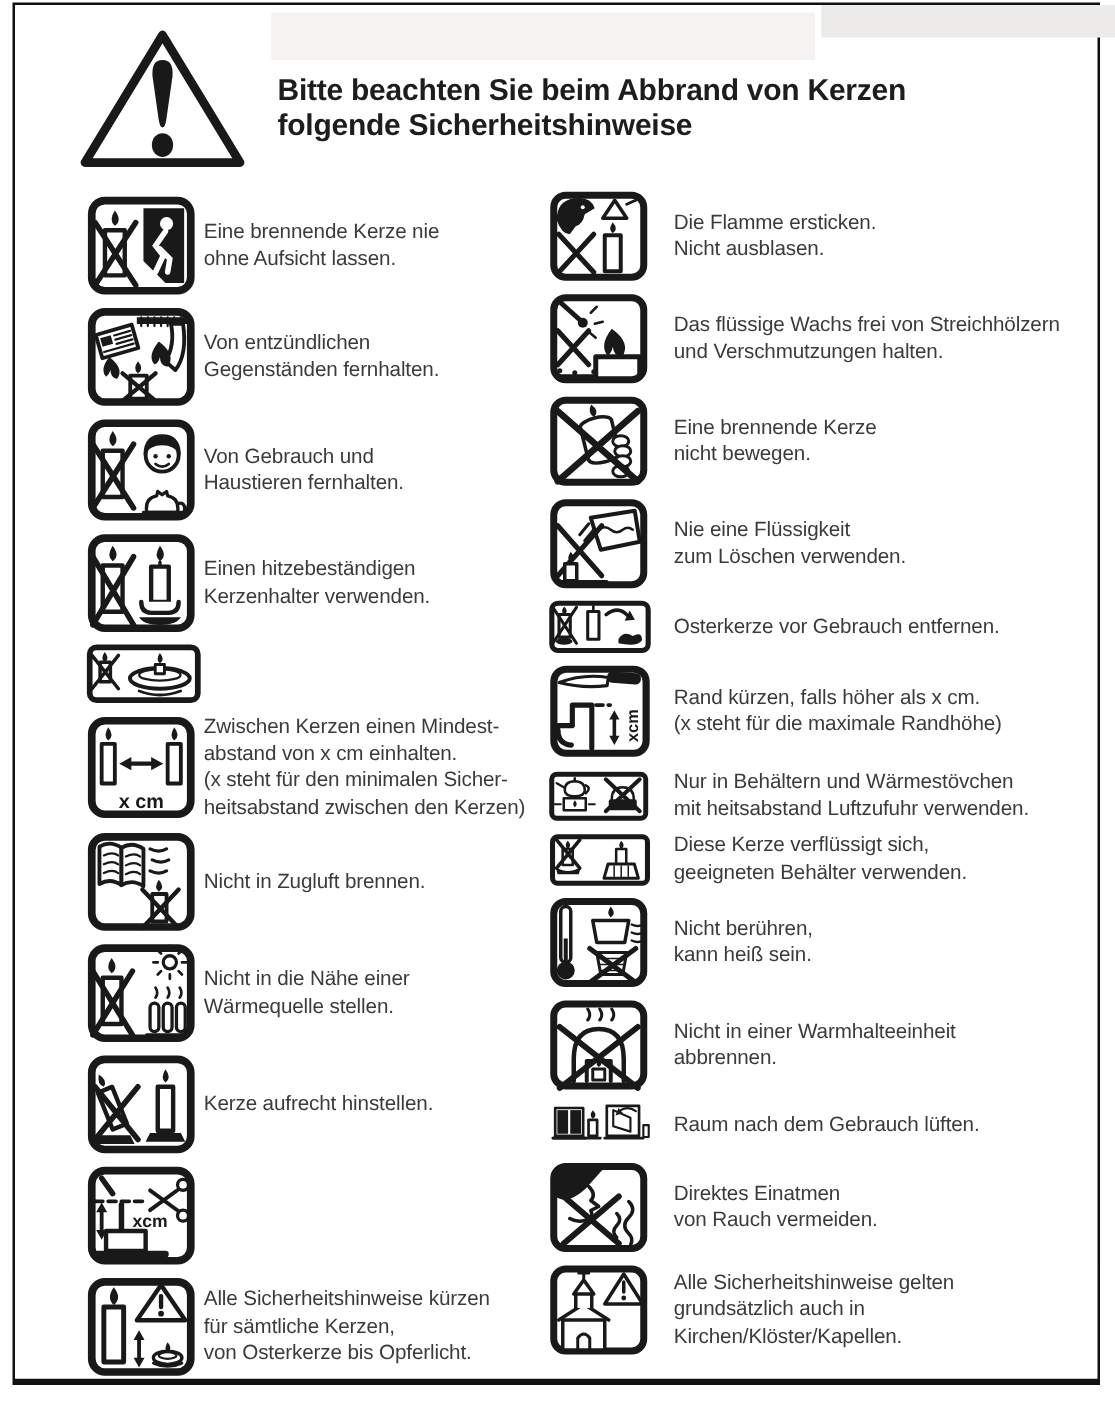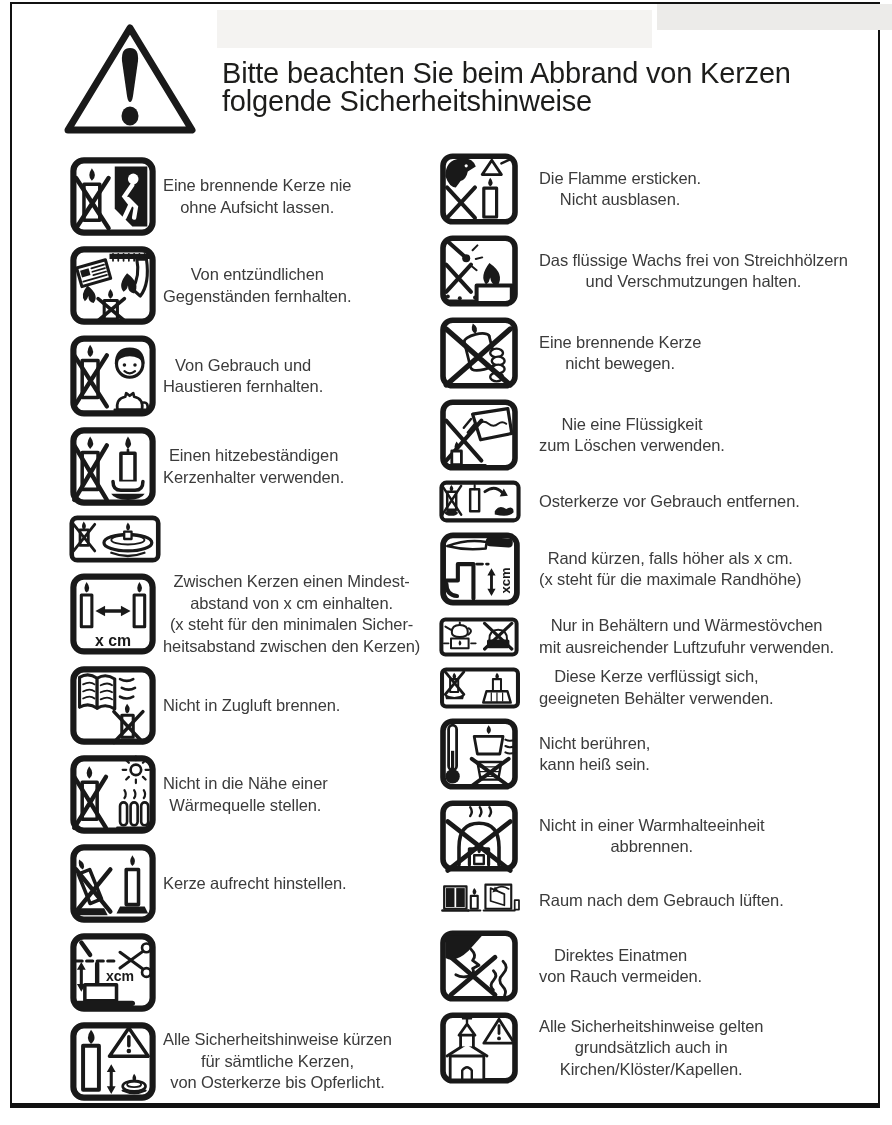--- a/index.html
+++ b/index.html
@@ -10,24 +10,24 @@
   .sheet {
     position:absolute; left:10px; top:2px; width:870px; height:1106px;
     border:2px solid #111; border-bottom-width:5px; background:#fff; box-sizing:border-box;
   }
   .smudge { position:absolute; z-index:0; }
   .sm1 { left:205px; top:6px; width:435px; height:38px; background:#f4f3f1; }
   .sm2 { left:645px; top:0px;  width:238px; height:26px; background:#ecebe9; }
   .warn-tri { position:absolute; left:48px; top:16px; }
   .title {
     position:absolute; left:210px; top:55px; margin:0;
-    font-size:29px; font-weight:normal; line-height:28px; color:#1d1d1b;
+    font-size:24px; font-weight:bold; line-height:28px; color:#1d1d1b;
     letter-spacing:-0.2px; white-space:pre-line;
   }
-  .col { position:absolute; z-index:1;text-align:center; }
+  .col { position:absolute; z-index:1; }
   .col-l { left:57px;  top:152px; width:372px; }
   .col-r { left:427px; top:148px; width:452px; }
   .item { display:flex; align-items:center; }
   .col-l .item { margin-bottom:8px; }
   .col-r .item { margin-bottom:8px; }
   .icon-cell { display:flex; align-items:center; }
   .col-l .icon-cell { flex:0 0 94px; }
   .col-r .icon-cell { flex:0 0 100px; }
   .txt {
     margin:0; font-size:16.5px; line-height:21.5px; color:#3b3b3b;
@@ -385,21 +385,21 @@
           <path class="s" stroke-width="2.5" d="M15 16 l-7 -4 M37 14 q6 3 0 8 M26 10 V7"></path>
           <rect class="sw" stroke-width="2.5" x="15" y="27" width="22" height="12"></rect>
           <path class="f" d="M26 29 q-3 4 0 7 q4 -3 0 -7 Z"></path>
           <path class="s" stroke-width="2" d="M6 33 h6 M46 33 h-6"></path>
           <path class="sw" stroke-width="2.5" d="M63 28 q0 -12 11 -12 q11 0 11 12"></path>
           <rect class="f" x="60" y="28" width="28" height="11" rx="2"></rect>
           <path class="s" stroke-width="4" d="M57 8 L91 40 M91 8 L57 40"></path>
         </svg>
       </div>
       <p class="txt">Nur in Behältern und Wärmestövchen
-mit ausreichender Luftzufuhr verwenden.</p>
+mit heitsabstand Luftzufuhr verwenden.</p>
     </div>
 
     <div class="item">
       <div class="icon-cell">
         <svg class="pic" width="82" height="42" viewBox="0 0 100 52">
           <rect class="s" stroke-width="5" x="3" y="3" width="94" height="46" rx="5"></rect>
           <path class="f" d="M18 7 q-4 5 0 8 q5 -3 0 -8 Z"></path>
           <rect class="sw" stroke-width="2.5" x="13" y="15" width="10" height="16"></rect>
           <path class="s" stroke-width="3.5" d="M7 6 L30 34 M30 6 L7 34"></path>
           <path class="f" d="M6 33 q12 8 25 0 l-2 7 H8 Z"></path>

